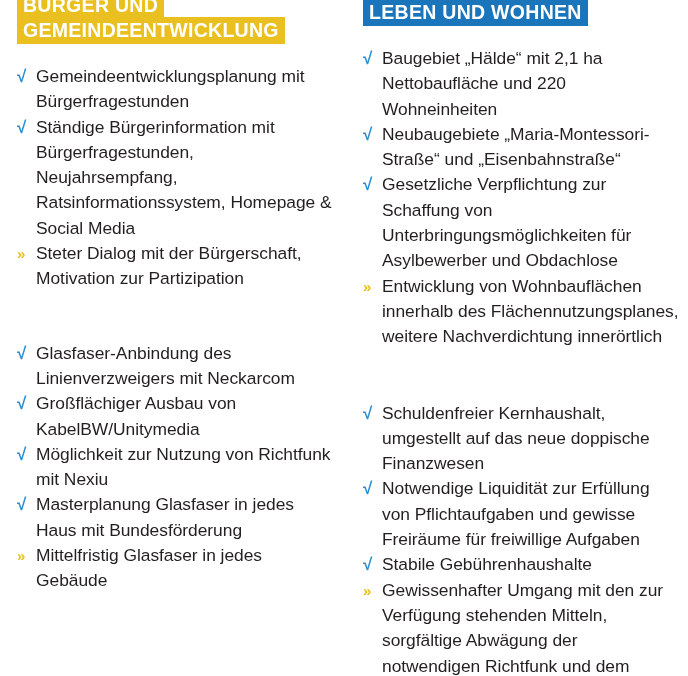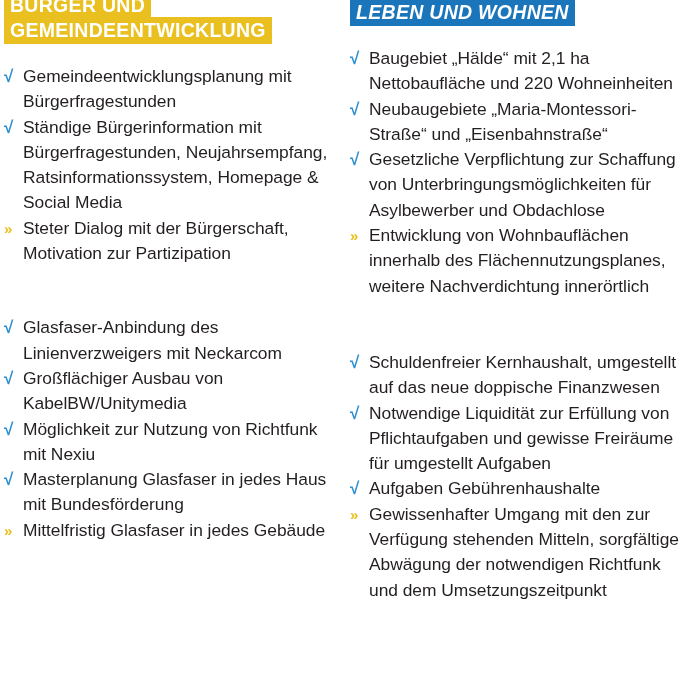--- a/index.html
+++ b/index.html
@@ -24,20 +24,21 @@
   }
   .columns {
     display: flex;
     flex-direction: row;
     align-items: flex-start;
     width: 688px;
   }
   .column {
     width: 344px;
     box-sizing: border-box;
+    margin-left: 13px;
   }
   .column-left  { padding: 0 10px 0 4px; }
   .column-right { padding: 0 8px 0 6px; }
 
   
   .section { margin: 0; }
   .section-heading {
     display: block;
     margin: 0;
     padding: 0;
@@ -48,21 +49,21 @@
     color: #ffffff;
     white-space: normal;
   }
   .section-heading .hl {
     display: inline;
     padding: 2px 6px 3px 6px;
     box-decoration-break: clone;
     -webkit-box-decoration-break: clone;
   }
   .heading-yellow .hl { background: #e9c01f; }
-  .heading-blue   .hl { background: #1b75bb; font-style: italic; }
+  .heading-blue   .hl { background: #1b75bb; }
 
   
   .heading-clipped {
     margin-top: -7px;
   }
 
   
   ul.bullets {
     list-style: none;
     margin: 0;
@@ -179,25 +180,25 @@
         <div class="gap-between-sections-right"></div>
         <div class="section">
           <div class="gap-after-heading"></div>
           <ul class="bullets">
             <li>
               <span class="marker marker-check">√</span>
               <span class="item-text">Schuldenfreier Kernhaushalt, umgestellt auf das neue doppische Finanzwesen</span>
             </li>
             <li>
               <span class="marker marker-check">√</span>
-              <span class="item-text">Notwendige Liquidität zur Erfüllung von Pflichtaufgaben und gewisse Freiräume für umgestellt Aufgaben</span>
-            </li>
-            <li>
-              <span class="marker marker-check">√</span>
-              <span class="item-text">Aufgaben Gebührenhaushalte</span>
+              <span class="item-text">Notwendige Liquidität zur Erfüllung von Pflichtaufgaben und gewisse Freiräume für freiwillige Aufgaben</span>
+            </li>
+            <li>
+              <span class="marker marker-check">√</span>
+              <span class="item-text">Stabile Gebührenhaushalte</span>
             </li>
             <li>
               <span class="marker marker-arrow">»</span>
               <span class="item-text">Gewissenhafter Umgang mit den zur Verfügung stehenden Mitteln, sorgfältige Abwägung der notwendigen Richtfunk und dem Umsetzungszeitpunkt</span>
             </li>
           </ul>
         </div>
       </div>
   </div>
 </div>

